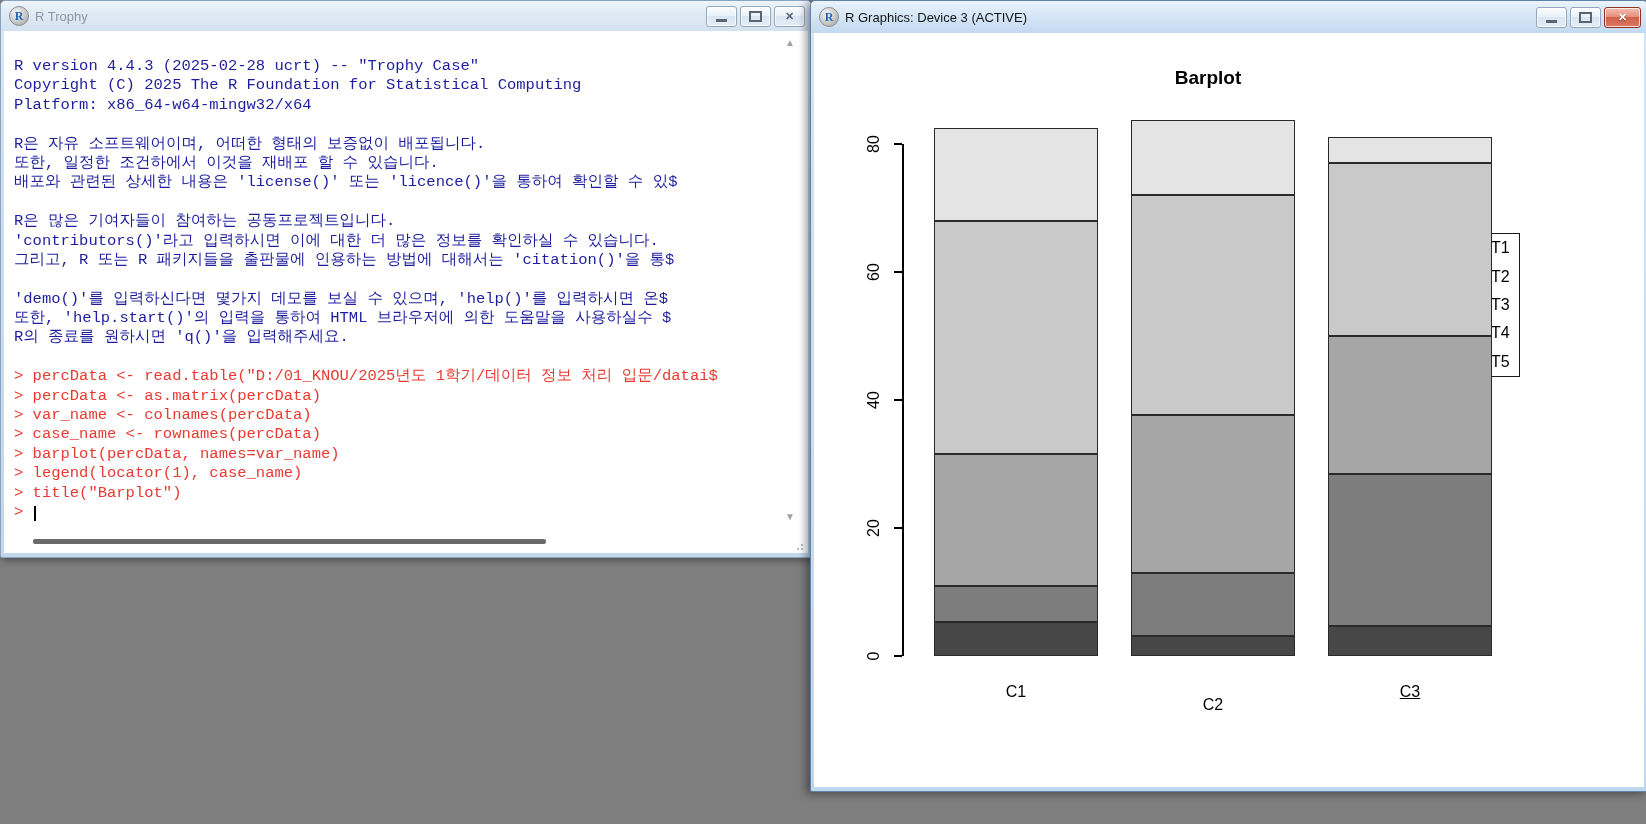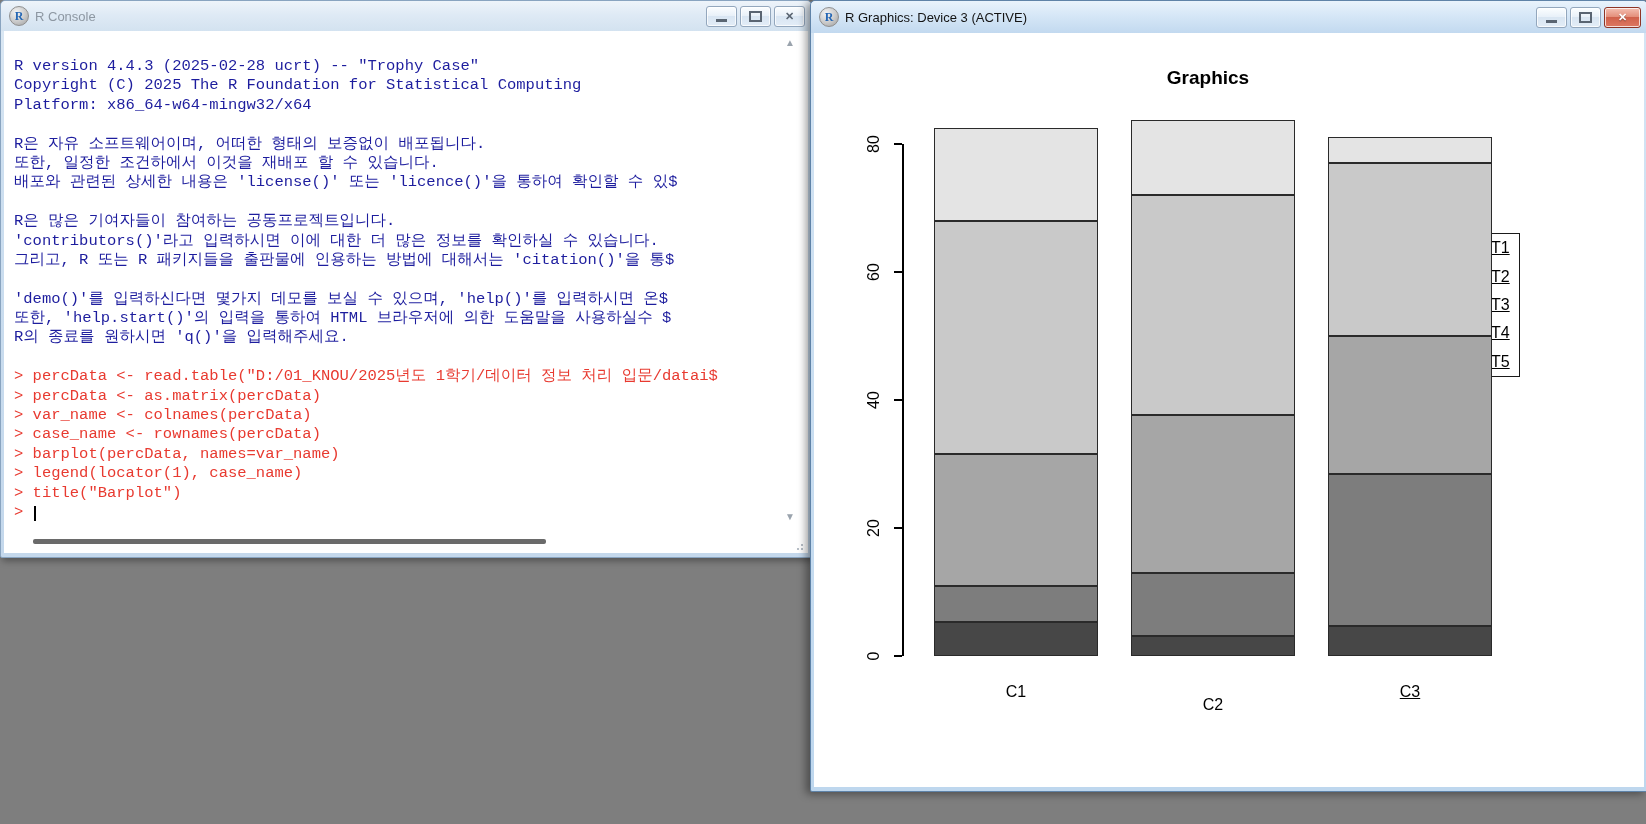--- a/index.html
+++ b/index.html
@@ -100,31 +100,31 @@
   .seg{position:absolute;border:1px solid #2a2a2a;box-sizing:border-box;}
   .xlabel{
     position:absolute;width:60px;text-align:center;font-size:16px;color:#000;
   }
   .legend{
     position:absolute;left:642px;top:200px;width:64px;height:144px;
     border:1px solid #1a1a1a;
     display:flex;flex-direction:column;justify-content:space-around;
     padding-left:34px;box-sizing:border-box;
   }
-  .legend span{font-size:16px;color:#000;line-height:1;text-decoration:underline;}
+  .legend span{font-size:16px;color:#000;line-height:1;}
 </style>
 </head>
 <body>
 
 <div class="desktop">
 
   <section class="win console">
     <header class="titlebar inactive">
       <span class="rlogo">R</span>
-      <span class="title dim">R Console</span>
+      <span class="title dim">R Trophy</span>
       <span class="caps">
         <span class="cap-btn">
             <span class="glyph-min"></span>
           </span>
         <span class="cap-btn">
             <span class="glyph-max"></span>
           </span>
         <span class="cap-btn">
             <span class="glyph-x">✕</span>
           </span>
@@ -154,21 +154,21 @@
         <span class="cap-btn">
             <span class="glyph-max"></span>
           </span>
         <span class="cap-btn close-red">
             <span class="glyph-x">✕</span>
           </span>
       </span>
     </header>
     <div class="content">
       <div class="chart">
-        <div class="chart-title">Graphics</div>
+        <div class="chart-title">Barplot</div>
         <div class="yaxis-line" style="left: 88px; top: 111px; height: 512px;"></div>
         <div class="legend">
             <span>T1</span>
             <span>T2</span>
             <span>T3</span>
             <span>T4</span>
             <span>T5</span>
           </div>
       <div class="ytick" style="left: 80px; top: 622px;"></div>
           <div class="yticklabel" style="left: 43px; top: 614px;">0</div>

